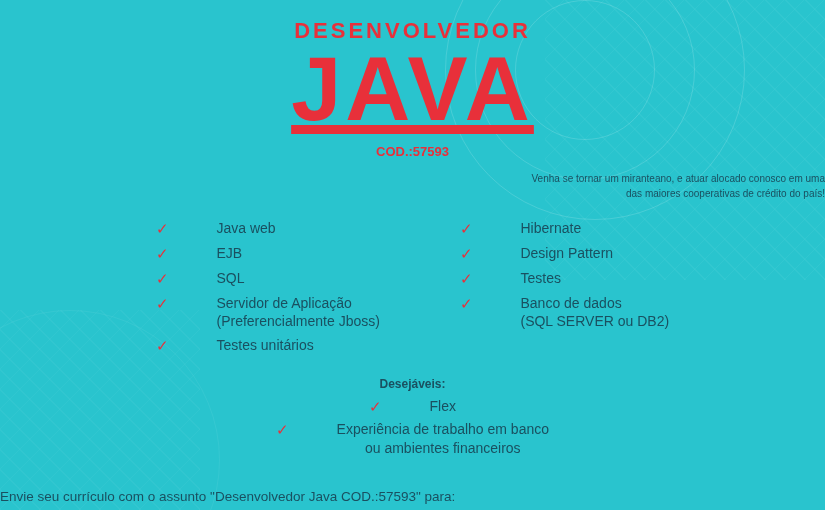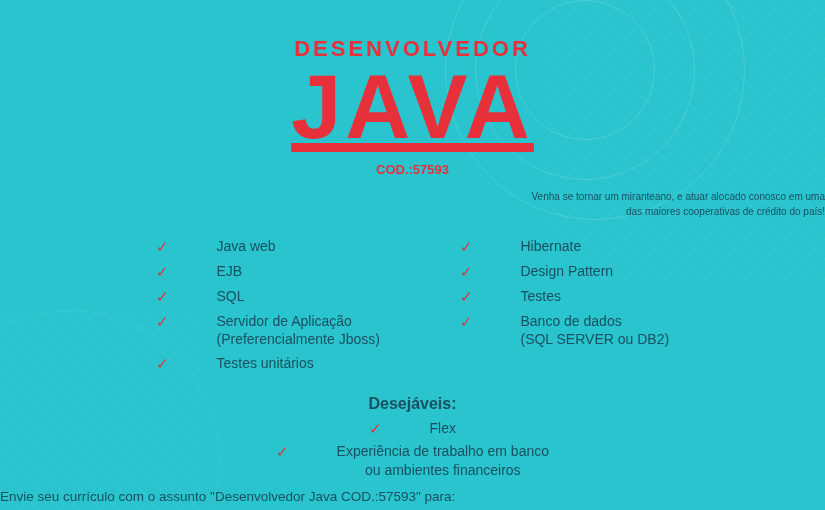--- a/index.html
+++ b/index.html
@@ -53,21 +53,21 @@
       background-image: 
         repeating-linear-gradient(45deg, rgba(255,255,255,0.3) 0, rgba(255,255,255,0.3) 1px, transparent 0, transparent 50%),
         repeating-linear-gradient(-45deg, rgba(255,255,255,0.3) 0, rgba(255,255,255,0.3) 1px, transparent 0, transparent 50%);
       background-size: 20px 20px;
     }
 
     .content {
       position: relative;
       z-index: 2;
       text-align: center;
-      padding-top: 36px;
+      padding-top: 18px;
     }
 
     .desenvolvedor-label {
       font-size: 22px;
       font-weight: bold;
       color: #e8303a;
       letter-spacing: 3px;
       text-transform: uppercase;
     }
 
@@ -130,21 +130,21 @@
       line-height: 1.3;
       margin-left: 40px;
     }
 
     .desejav-section {
       margin-top: 16px;
       text-align: center;
     }
 
     .desejav-title {
-      font-size: 16px;
+      font-size: 12px;
       color: #1a5060;
       font-weight: bold;
       margin-bottom: 6px;
     }
 
     .desejav-items {
       display: flex;
       flex-direction: column;
       align-items: center;
       gap: 4px;

